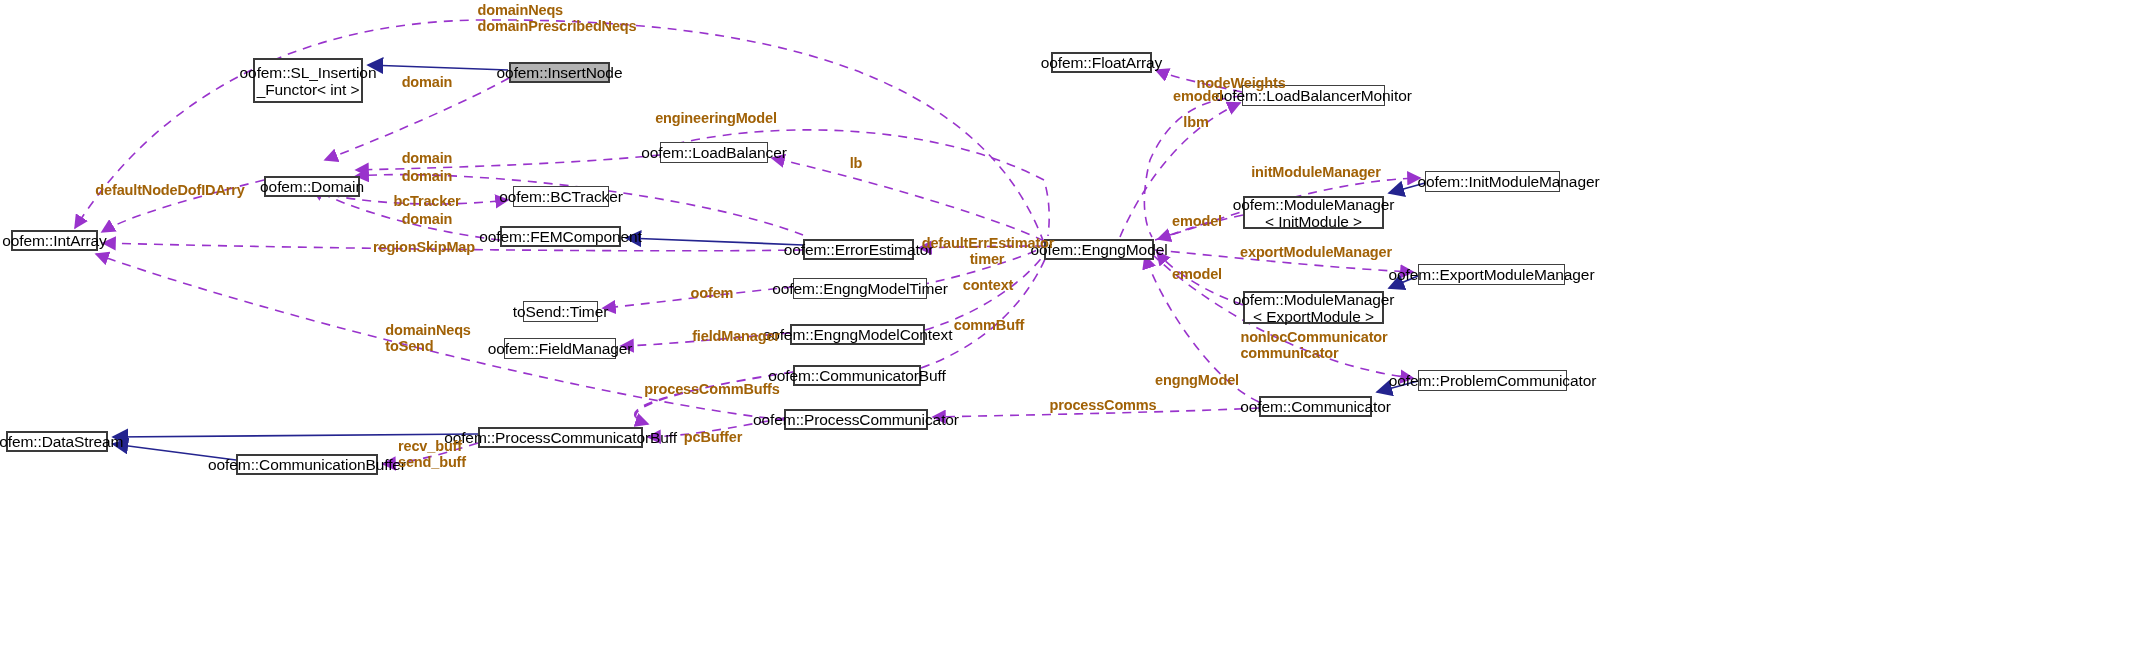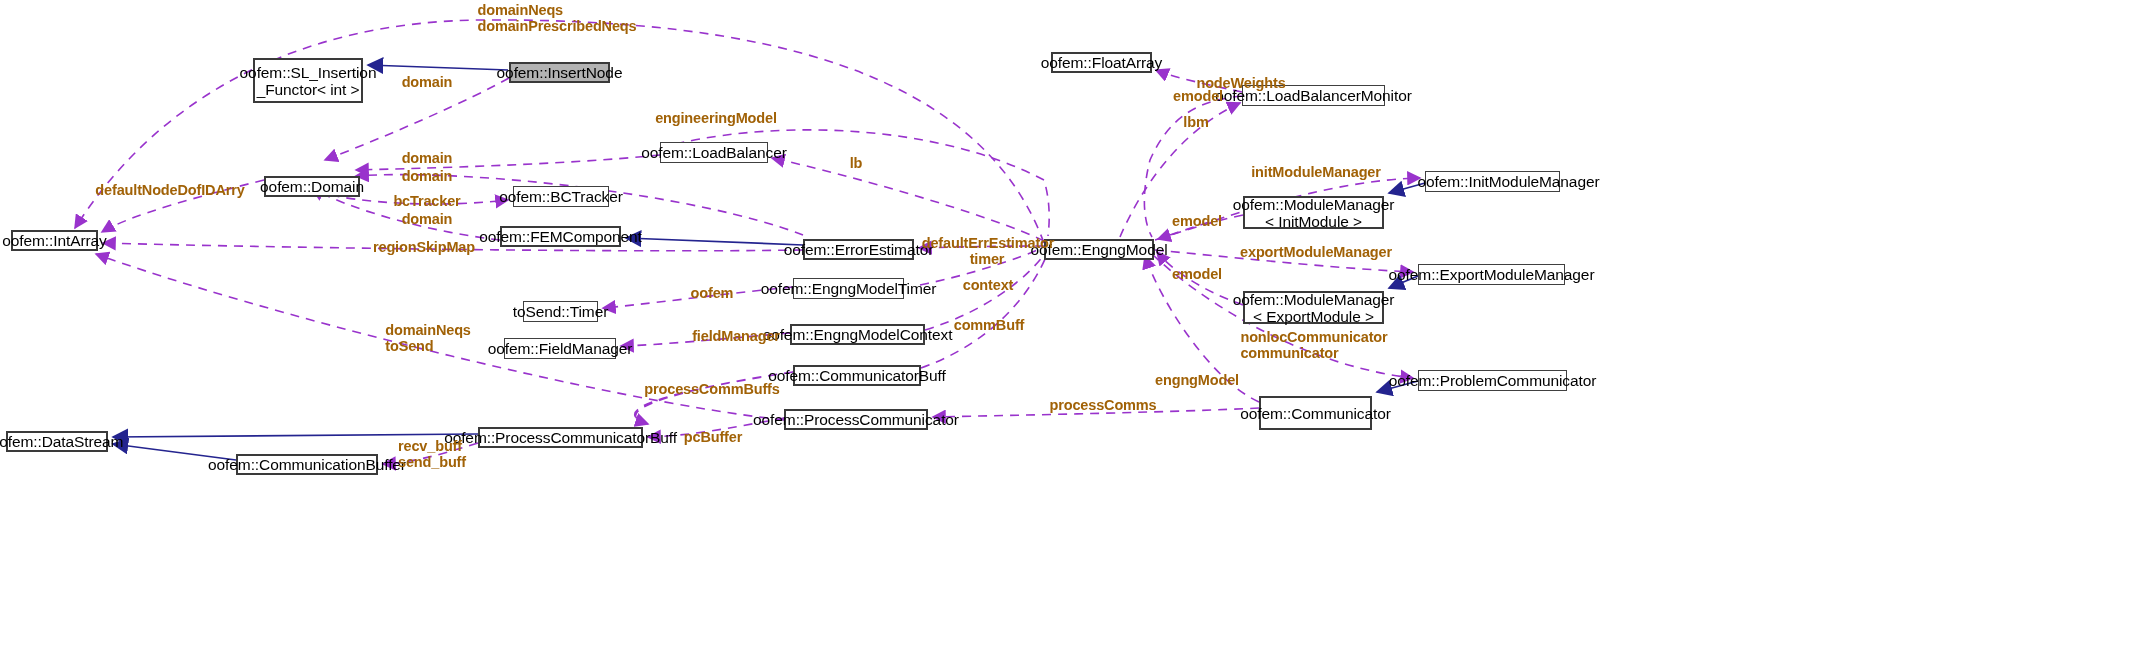--- a/index.html
+++ b/index.html
@@ -171,36 +171,36 @@
   <div class="node thick" style="left:500px; top:226px; width:121px; height:21px;">oofem::FEMComponent</div>
 
   <div class="node thick" style="left:803px; top:239px; width:111px; height:21px;">oofem::ErrorEstimator</div>
 
   <div class="node thick" style="left:1044px; top:239px; width:110px; height:21px;">oofem::EngngModel</div>
 
   <div class="node" style="left:1418px; top:264px; width:147px; height:21px;">oofem::ExportModuleManager</div>
 
   <div class="node" style="left:523px; top:301px; width:75px; height:21px;">toSend::Timer</div>
 
-  <div class="node" style="left:793px; top:278px; width:111px; height:21px;">oofem::EngngModelTimer</div>
+  <div class="node" style="left:793px; top:278px; width:134px; height:21px;">oofem::EngngModelTimer</div>
 
   <div class="node thick" style="left:1243px; top:291px; width:141px; height:33px;">oofem::ModuleManager
 &lt; ExportModule &gt;</div>
 
   <div class="node" style="left:504px; top:338px; width:112px; height:21px;">oofem::FieldManager</div>
 
   <div class="node thick" style="left:790px; top:324px; width:135px; height:21px;">oofem::EngngModelContext</div>
 
   <div class="node thick" style="left:793px; top:365px; width:128px; height:21px;">oofem::CommunicatorBuff</div>
 
   <div class="node" style="left:1418px; top:370px; width:149px; height:21px;">oofem::ProblemCommunicator</div>
 
   <div class="node thick" style="left:784px; top:409px; width:144px; height:21px;">oofem::ProcessCommunicator</div>
 
-  <div class="node thick" style="left:1259px; top:396px; width:113px; height:34px;">oofem::Communicator</div>
+  <div class="node thick" style="left:1259px; top:396px; width:113px; height:21px;">oofem::Communicator</div>
 
   <div class="node thick" style="left:6px; top:431px; width:102px; height:21px;">oofem::DataStream</div>
 
   <div class="node thick" style="left:478px; top:427px; width:165px; height:21px;">oofem::ProcessCommunicatorBuff</div>
 
   <div class="node thick" style="left:236px; top:454px; width:142px; height:21px;">oofem::CommunicationBuffer</div>
 
   <div class="edge-label" style="left:557px; top:3px;">domainNeqs
 domainPrescribedNeqs</div>
   <div class="edge-label" style="left:1199px; top:76px;margin-left:42px;">nodeWeights</div>

